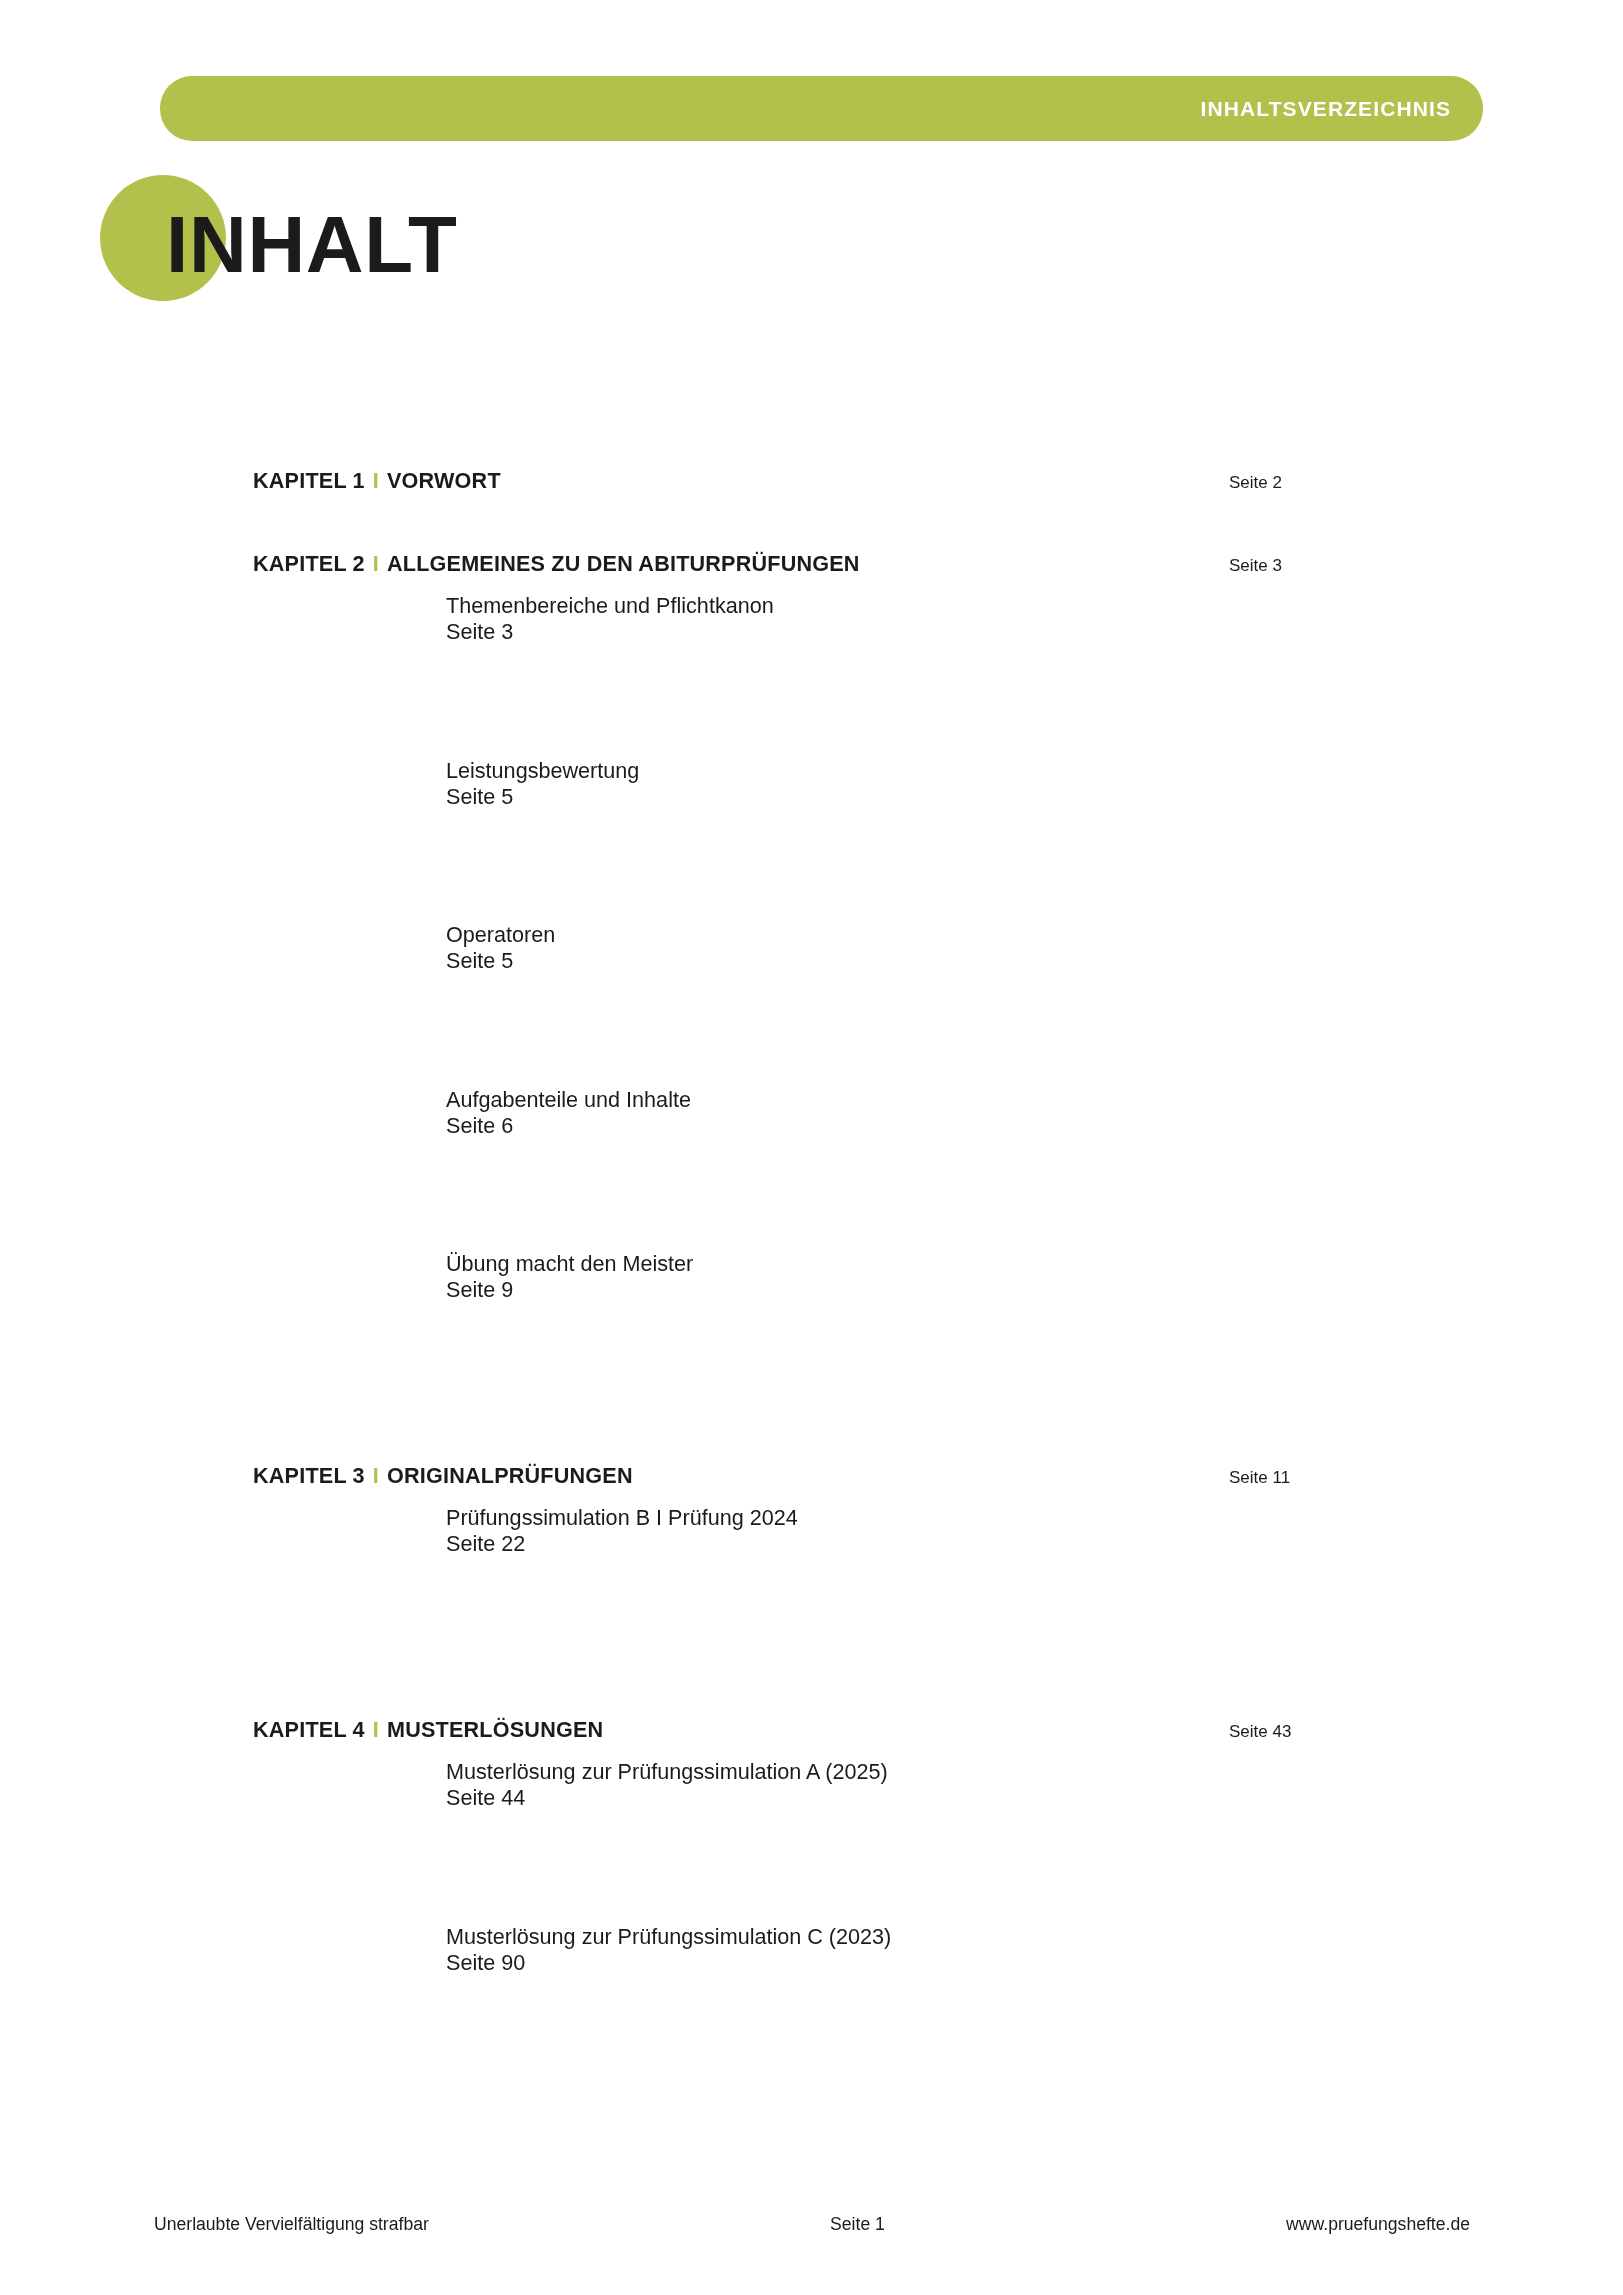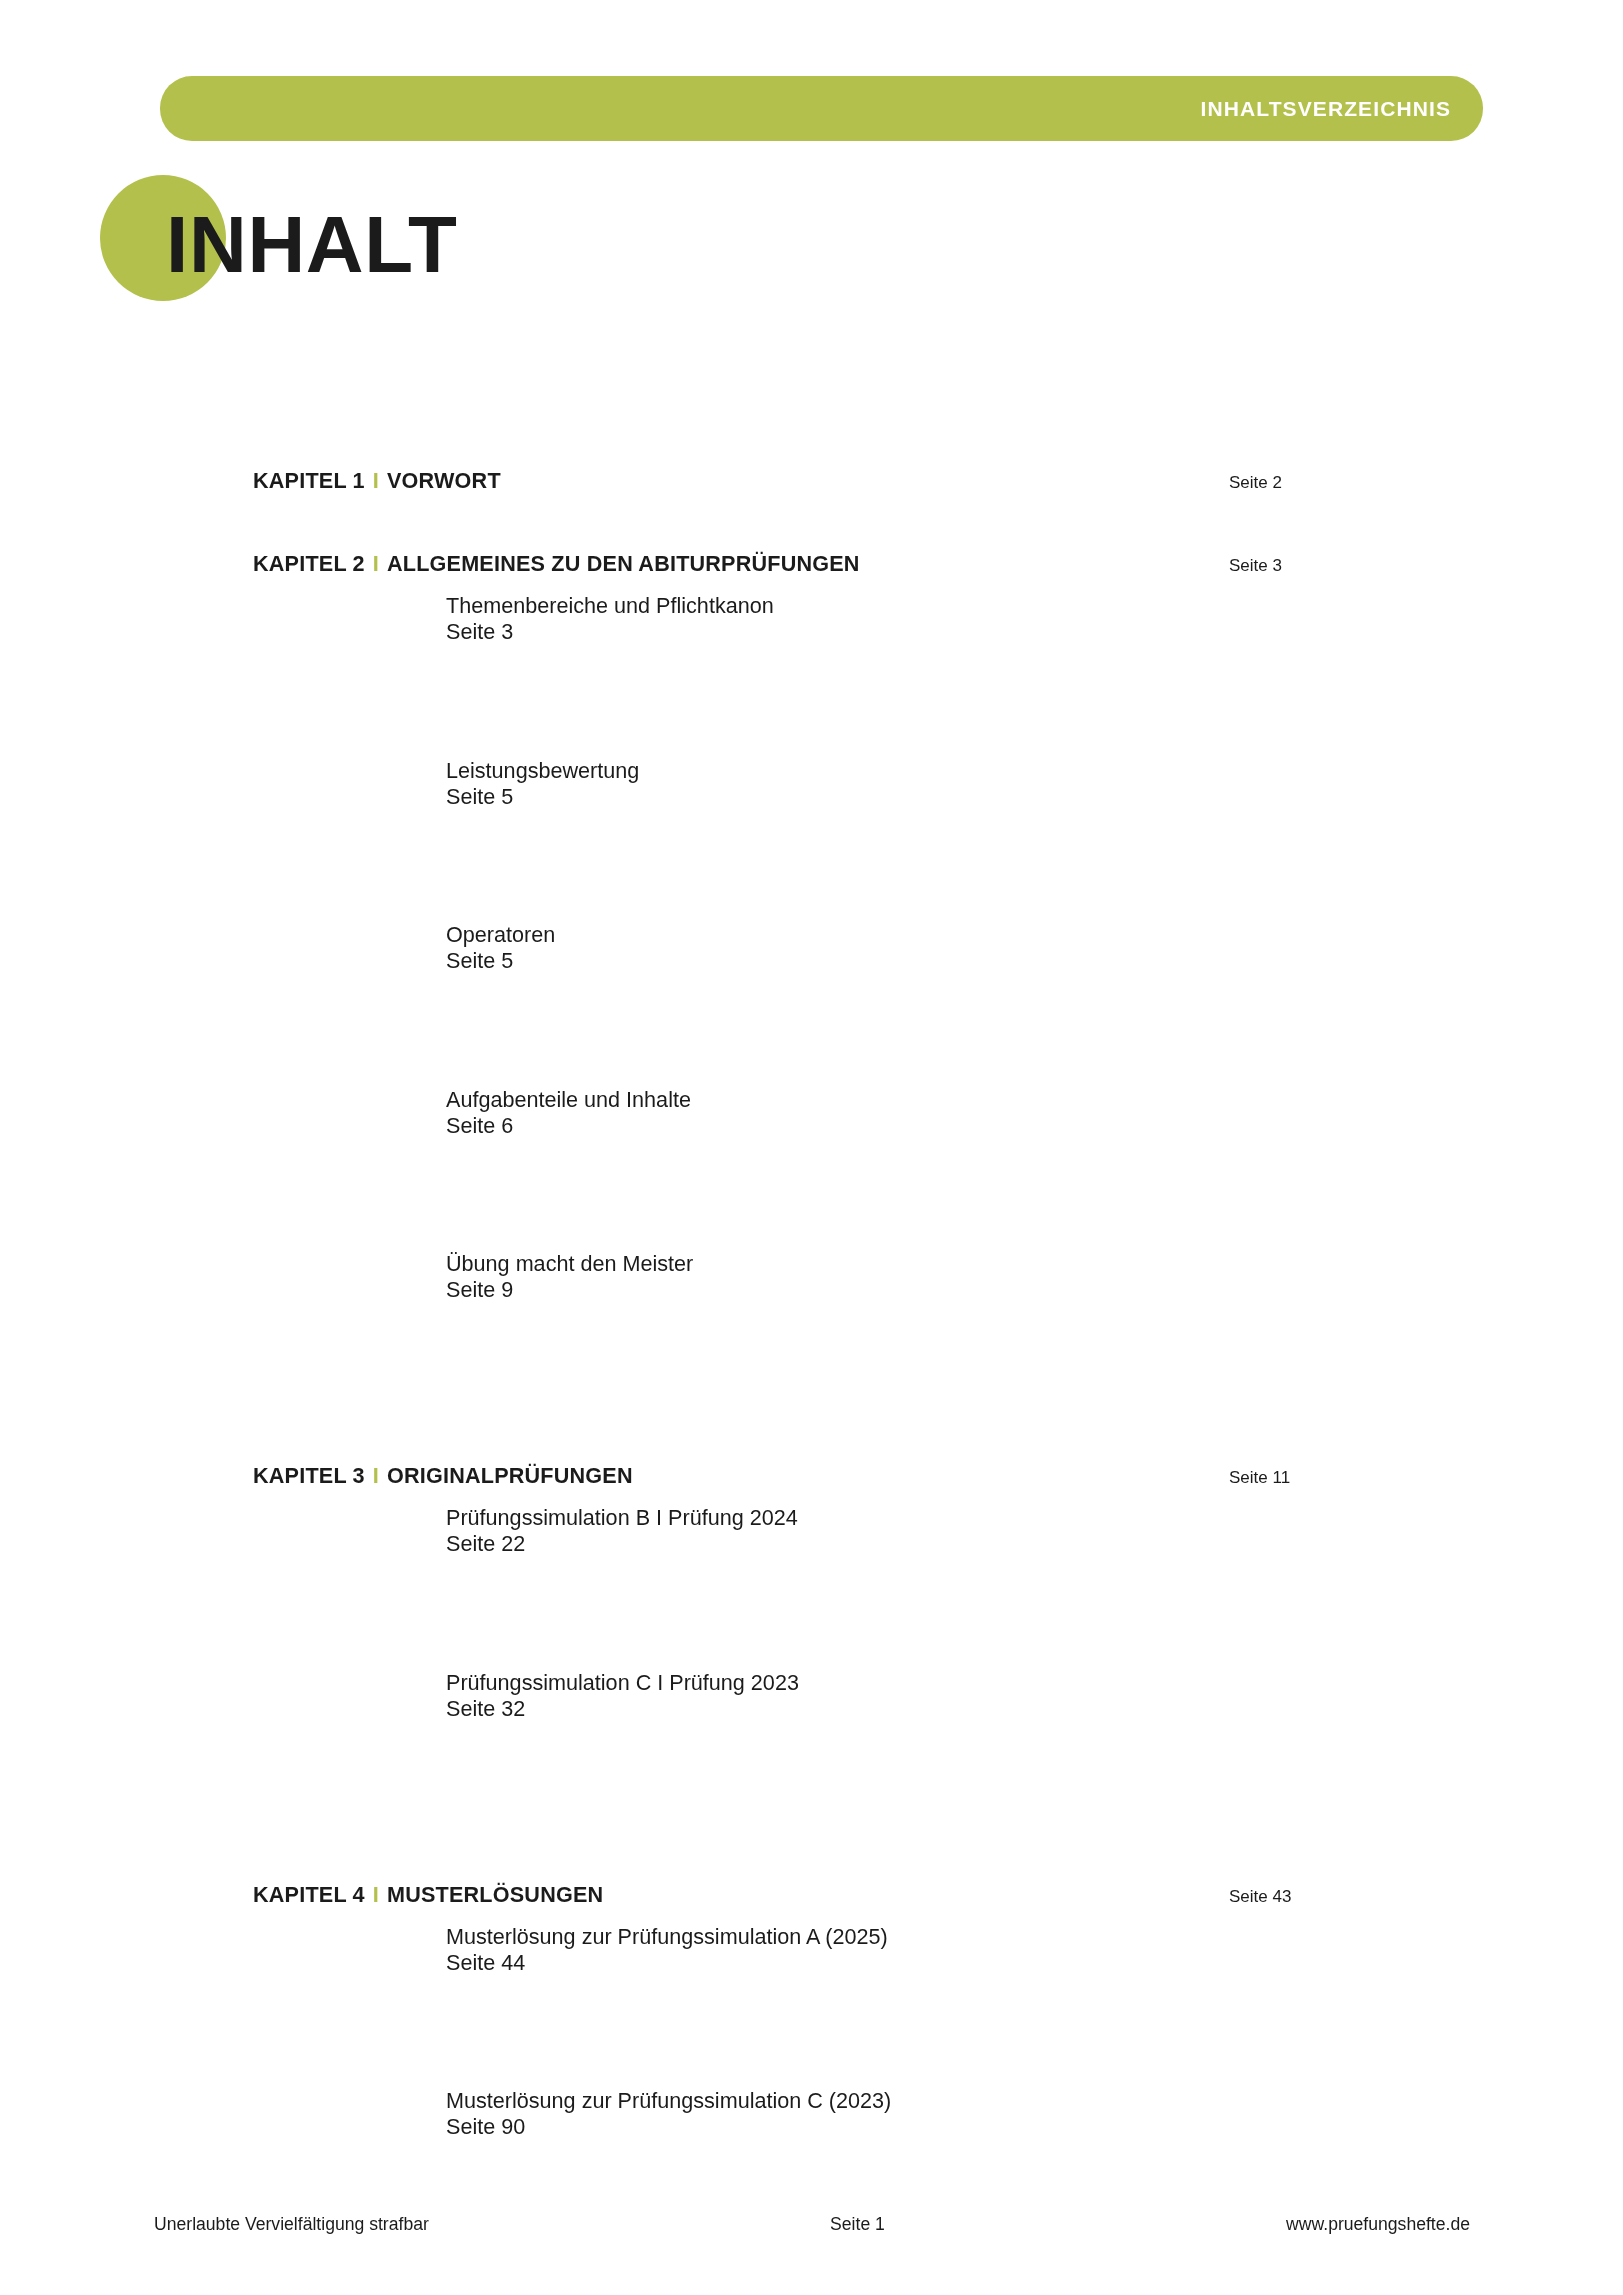--- a/index.html
+++ b/index.html
@@ -219,24 +219,20 @@
           <span class="chapter-kap">KAPITEL 3</span>
           <span class="chapter-bar">I</span>
           <span class="chapter-name">ORIGINALPRÜFUNGEN</span>
         </div>
         <span class="chapter-page">Seite 11</span>
       </div>
       <div class="row sub-row">
         <span class="sub-title">Prüfungssimulation B I Prüfung 2024</span>
         <span class="sub-page">Seite 22</span>
       </div>
-      <div class="row sub-row">
-        <span class="sub-title">Prüfungssimulation C I Prüfung 2023</span>
-        <span class="sub-page">Seite 32</span>
-      </div>
     </div>
     <div class="toc-group">
       <div class="row chapter-row">
         <div class="chapter-left">
           <span class="chapter-kap">KAPITEL 4</span>
           <span class="chapter-bar">I</span>
           <span class="chapter-name">MUSTERLÖSUNGEN</span>
         </div>
         <span class="chapter-page">Seite 43</span>
       </div>

